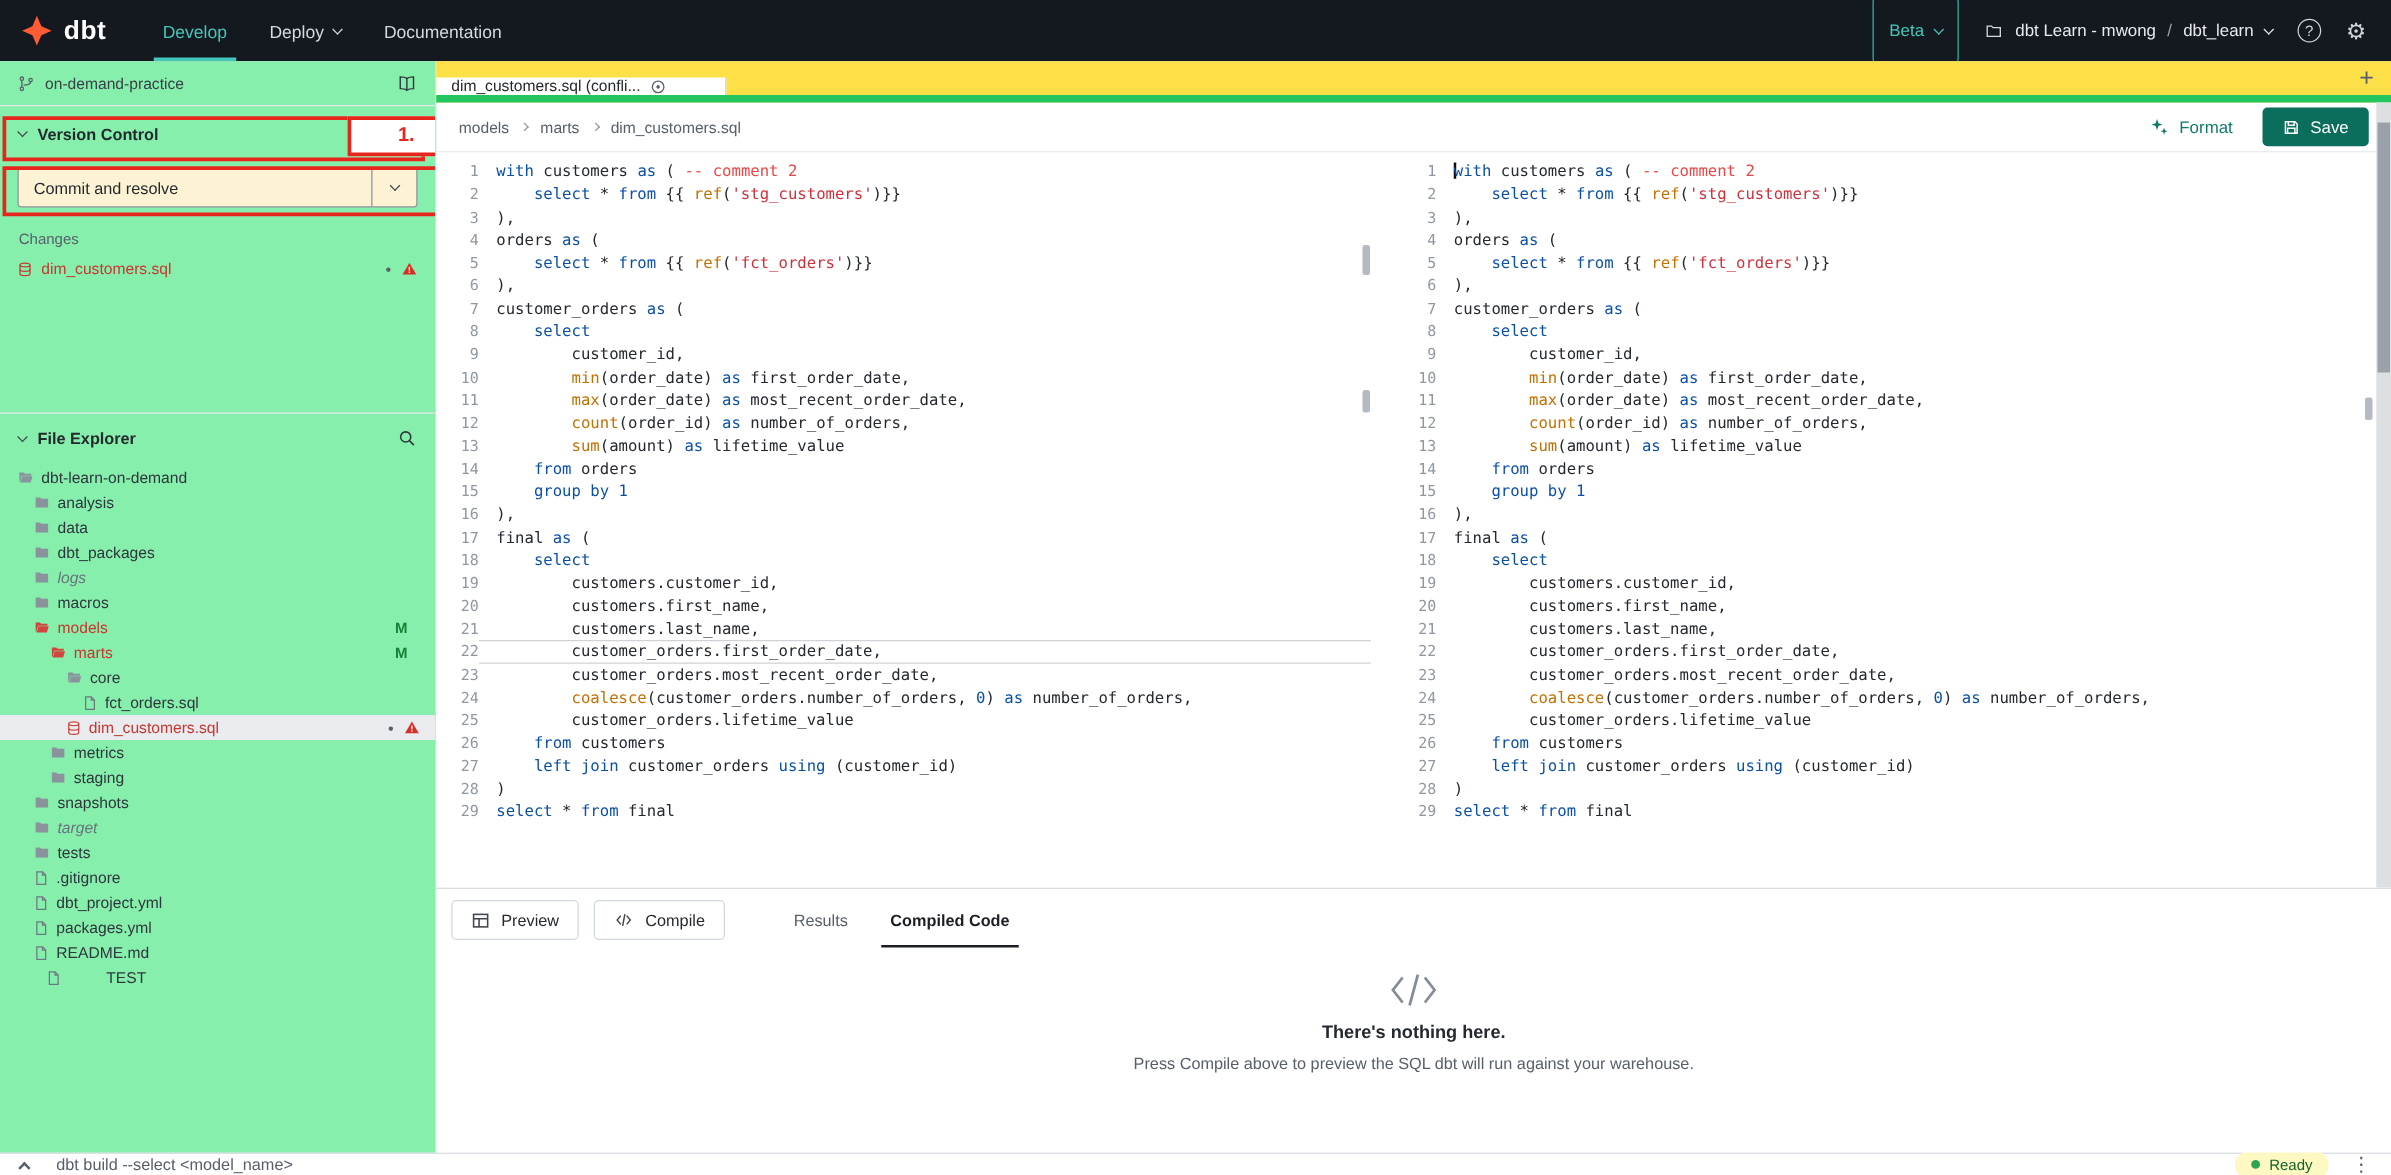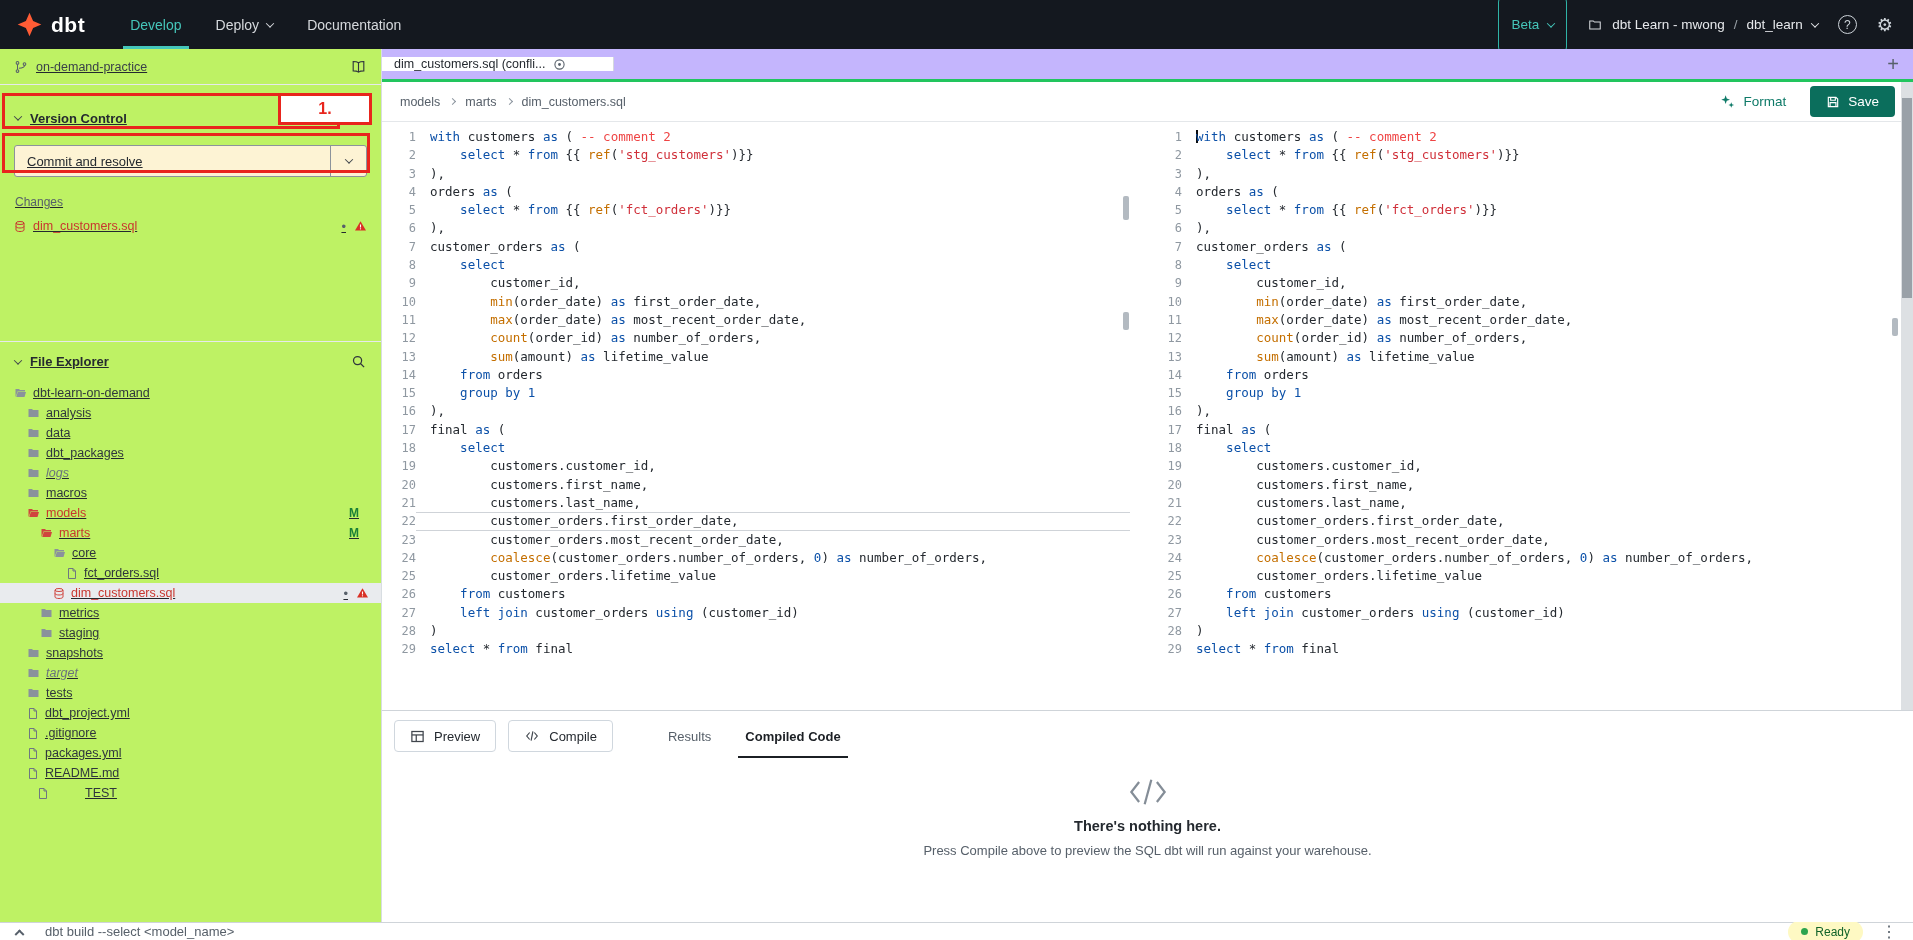--- a/index.html
+++ b/index.html
@@ -21,27 +21,27 @@
   .slash { color:#9aa1a8; }
   .help-circle { width:19px; height:19px; border:1.5px solid #cdd3d9; border-radius:50%; display:flex; align-items:center; justify-content:center; font-size:12px; color:#cdd3d9; cursor:pointer; }
   .gear { font-size:18px; color:#cdd3d9; cursor:pointer; line-height:1; }
 
   .chev { display:inline-block; width:6px; height:6px; border-right:1.7px solid currentColor; border-bottom:1.7px solid currentColor; transform:rotate(45deg) translate(-1px,-1px); }
   .chev-up { display:inline-block; width:7px; height:7px; border-right:2px solid #57606a; border-bottom:2px solid #57606a; transform:rotate(-135deg) translate(-2px,-2px); }
 
   .body-row { flex:1; display:flex; min-height:0; }
 
   
-  .sidebar { width:382px; flex-shrink:0; border-right:1px solid #d8dde2; position:relative; background:#bef264; overflow:hidden;text-decoration:underline; }
+  .sidebar { width:349px; flex-shrink:0; border-right:1px solid #d8dde2; position:relative; background:#86efac; overflow:hidden; }
   .sb-top { height:36px; display:flex; align-items:center; gap:8px; padding:0 14px; border-bottom:1px solid #e6e9ec; color:#57606a; }
   .sb-branch-label { font-size:12.5px; color:#3a4149; }
   .sb-book { margin-left:auto; display:flex; cursor:pointer; }
   .sec-header { display:flex; align-items:center; gap:9px; padding:0 15px; height:34px; font-size:13px; font-weight:bold; color:#24292f; cursor:pointer; }
   .sec-chev { color:#40464d; }
-  .vc-header { margin-top:16px; }
+  .vc-header { margin-top:5px; }
   .commit-btn { margin:10px 14px 0; height:32px; background:#fdf3d4; border:1px solid #8c939b; border-radius:3px; display:flex; align-items:stretch; font-size:13px; color:#24292f; cursor:pointer; }
   .commit-label { flex:1; display:flex; align-items:center; padding-left:12px; }
   .commit-caret { width:36px; display:flex; align-items:center; justify-content:center; border-left:1px solid #8c939b; color:#40464d; }
   .changes-label { margin:18px 15px 4px; font-size:12px; color:#57606a; }
   .changes-list { margin-top:6px; }
   .change-row { display:flex; align-items:center; gap:7px; height:22px; padding:0 14px; font-size:12.5px; color:#c8362f; cursor:pointer; }
   .row-right { margin-left:auto; display:flex; align-items:center; gap:8px; }
   .dot { color:#57606a; font-size:13px; }
   .fe-header { margin-top:104px; border-top:1px solid #e6e9ec; height:40px; }
   .fe-search { margin-left:auto; display:flex; cursor:pointer; }
@@ -51,21 +51,21 @@
   .tree-row.italic .tree-label { font-style:italic; color:#6a737d; }
   .tree-row.selected { background:#e9ebee; }
   .marker { color:#1a7f37; font-weight:bold; font-size:12px; margin-right:10px; }
 
   
   .anno { position:absolute; border:3px solid #e8251d; pointer-events:none; z-index:5; }
   .anno-step { position:absolute; background:#fff; border:3px solid #e8251d; color:#e8251d; font-weight:bold; font-size:16px; display:flex; align-items:center; justify-content:center; z-index:6; }
 
   
   .main { flex:1; display:flex; flex-direction:column; min-width:0; position:relative; }
-  .tabbar { height:33px; background:#c4b5fd; border-bottom:3px solid #22c55e; display:flex; align-items:center; flex-shrink:0; }
+  .tabbar { height:33px; background:#fde047; border-bottom:6px solid #22c55e; display:flex; align-items:flex-end; flex-shrink:0; }
   .tab { width:232px; background:#fff; border-right:1px solid #d4d9de; display:flex; align-items:center; gap:8px; padding:0 12px; font-size:12.5px; color:#24292f; cursor:pointer; }
   .tab-title { white-space:nowrap; overflow:hidden; }
   .tab-plus { margin-left:auto; align-self:center; font-size:20px; color:#57606a; padding:0 14px; line-height:1; cursor:pointer; }
   .crumbbar { height:40px; border-bottom:1px solid #e4e7ea; display:flex; align-items:center; padding:0 18px; gap:10px; flex-shrink:0; }
   .crumb { font-size:12.5px; color:#57606a; cursor:pointer; }
   .chev-right { display:inline-block; width:5px; height:5px; border-right:1.5px solid #8b949e; border-bottom:1.5px solid #8b949e; transform:rotate(-45deg); }
   .crumb-right { margin-left:auto; display:flex; align-items:center; gap:24px; }
   .format-btn { display:flex; align-items:center; gap:8px; color:#0e7a68; font-size:13.5px; cursor:pointer; }
   .save-btn { display:flex; align-items:center; gap:8px; background:#0b6e5c; color:#fff; font-size:13.5px; border-radius:4px; padding:8px 16px; cursor:pointer; border:none; }
 
@@ -333,28 +333,28 @@
             <svg class="icon" width="13" height="12" viewBox="0 0 24 24" fill="#8a929c">
               <path d="M2 4h7l2 2h11v14H2z"></path>
             </svg>
             <span class="tree-label">tests</span>
           </div>
           <div class="tree-row" style="padding-left: 27px;">
             <svg class="icon" width="12" height="13" viewBox="0 0 24 24" fill="none" stroke="#6e7781" stroke-width="2">
               <path d="M5 2h9l5 5v15H5z"></path>
               <path d="M14 2v5h5"></path>
             </svg>
-            <span class="tree-label">dbt_project.yml</span>
+            <span class="tree-label">.gitignore</span>
           </div>
           <div class="tree-row" style="padding-left: 27px;">
             <svg class="icon" width="12" height="13" viewBox="0 0 24 24" fill="none" stroke="#6e7781" stroke-width="2">
               <path d="M5 2h9l5 5v15H5z"></path>
               <path d="M14 2v5h5"></path>
             </svg>
-            <span class="tree-label">.gitignore</span>
+            <span class="tree-label">dbt_project.yml</span>
           </div>
           <div class="tree-row" style="padding-left: 27px;">
             <svg class="icon" width="12" height="13" viewBox="0 0 24 24" fill="none" stroke="#6e7781" stroke-width="2">
               <path d="M5 2h9l5 5v15H5z"></path>
               <path d="M14 2v5h5"></path>
             </svg>
             <span class="tree-label">packages.yml</span>
           </div>
           <div class="tree-row" style="padding-left: 27px;">
             <svg class="icon" width="12" height="13" viewBox="0 0 24 24" fill="none" stroke="#6e7781" stroke-width="2">

